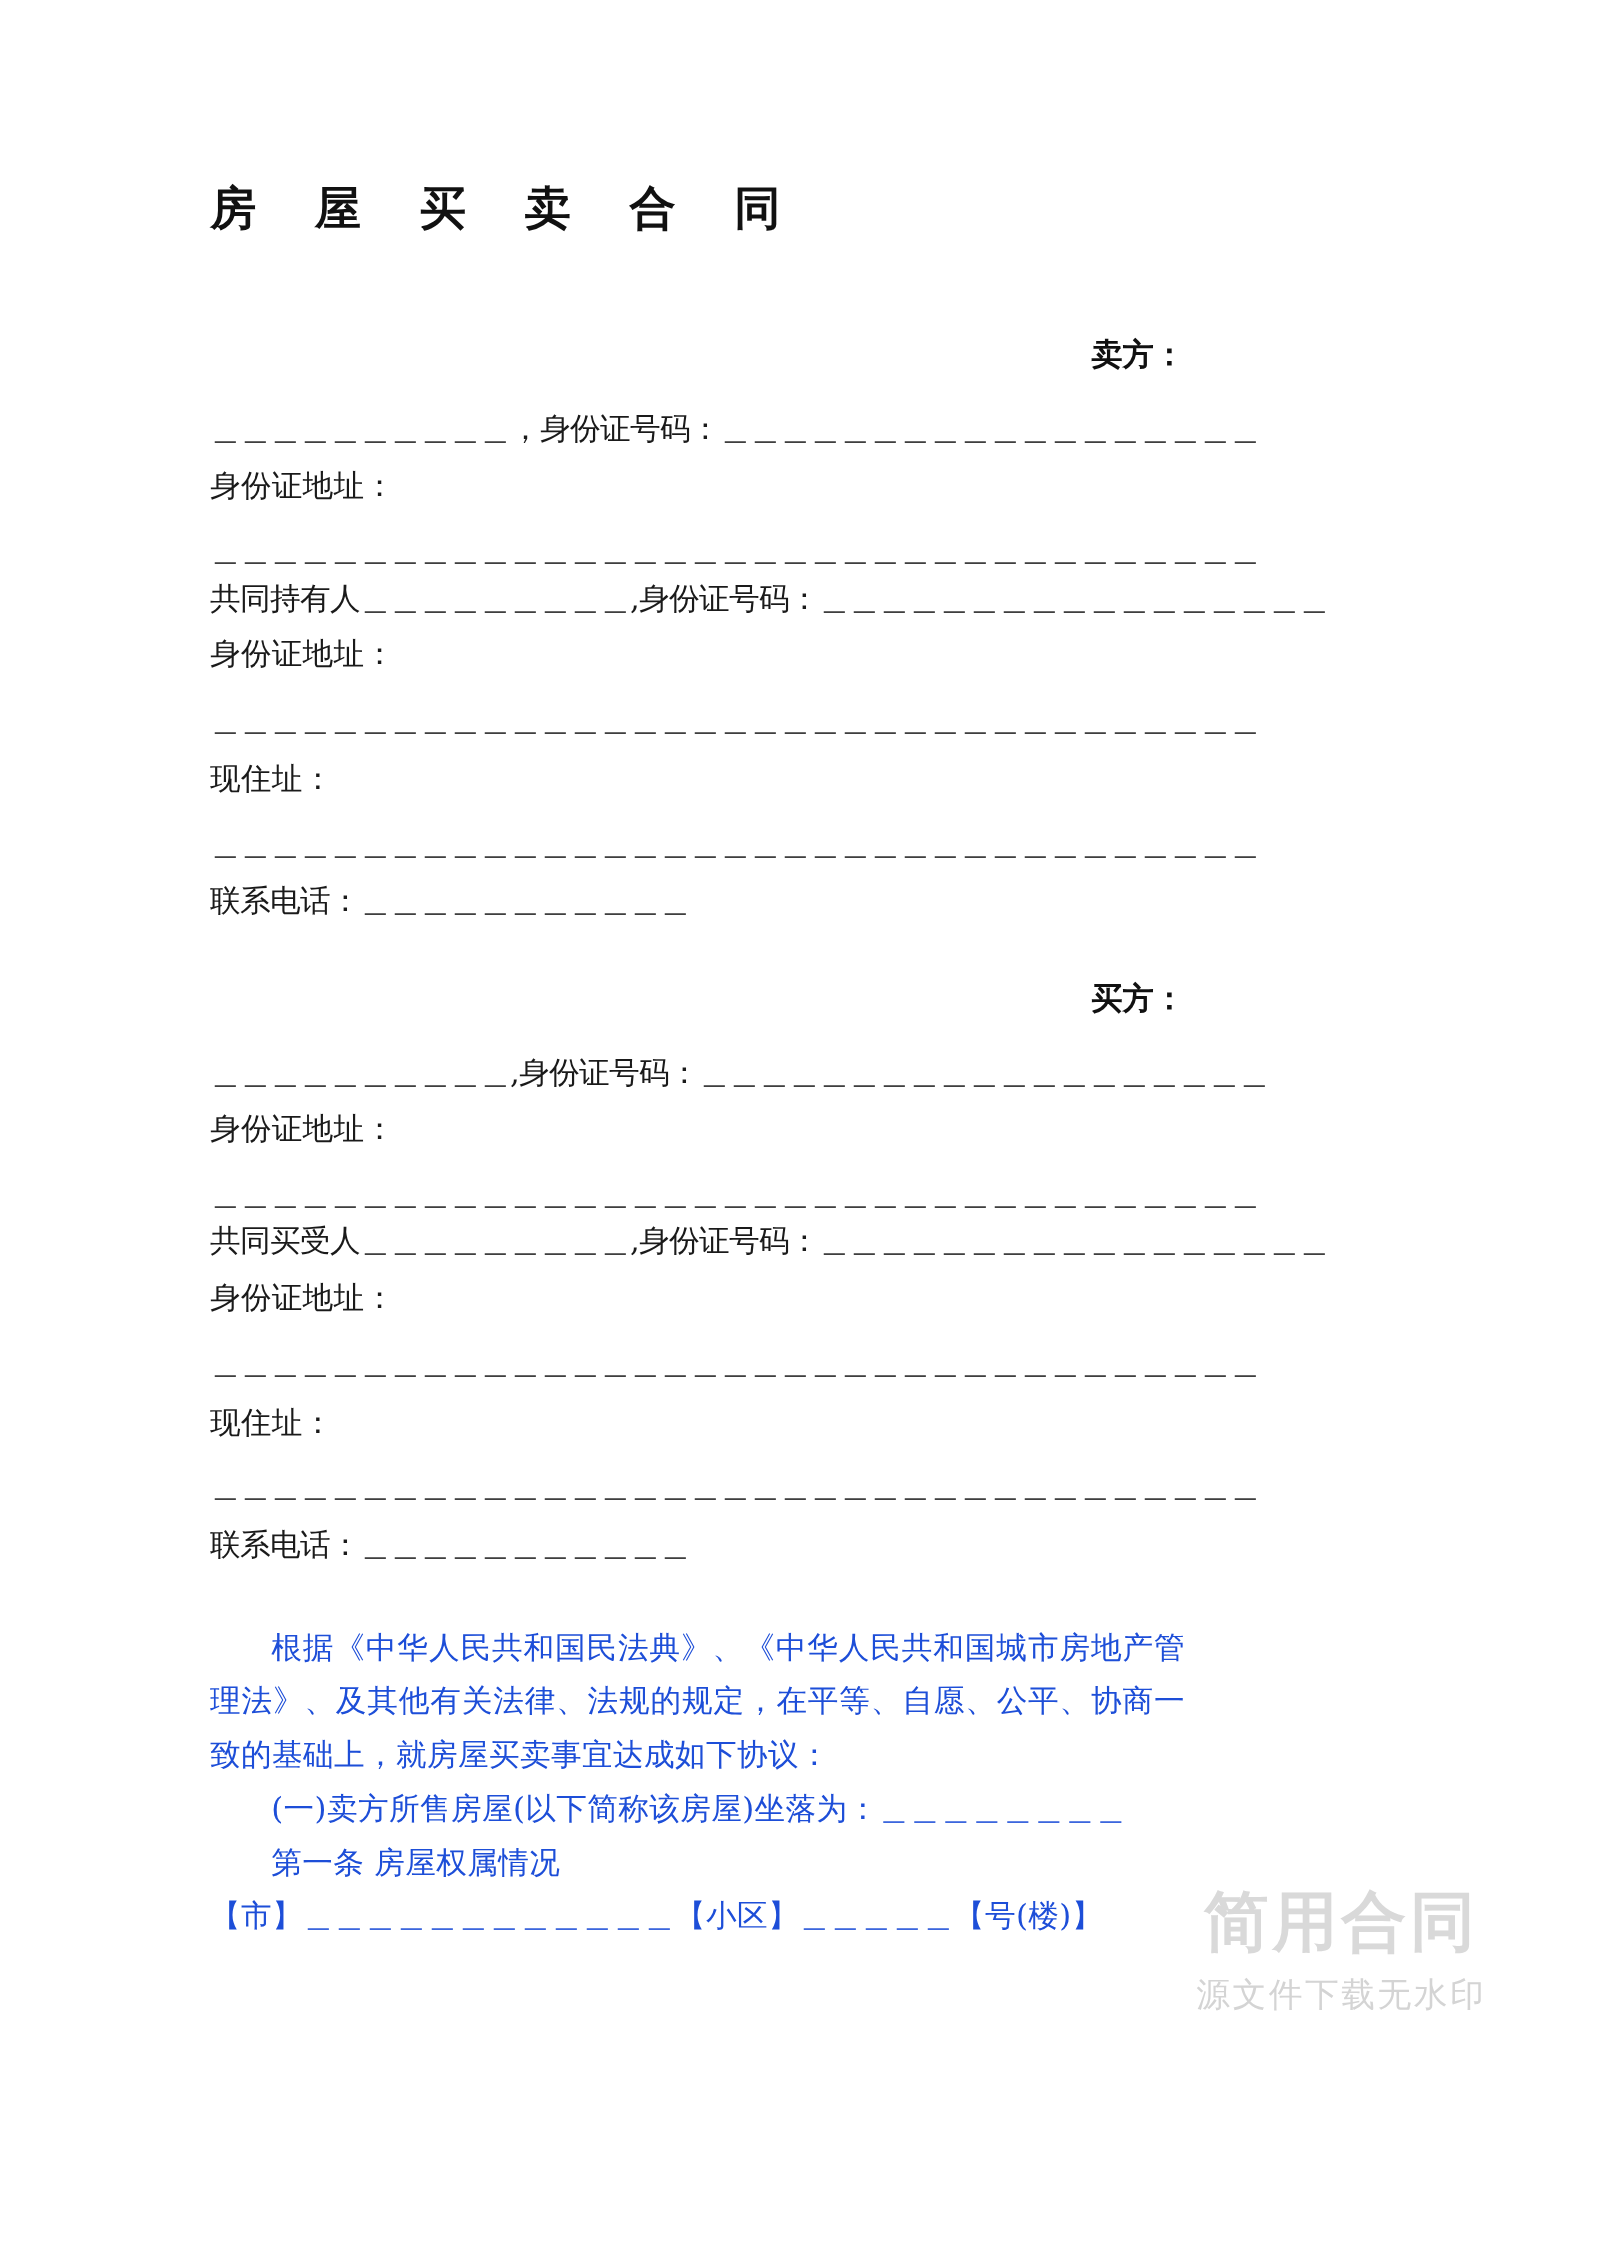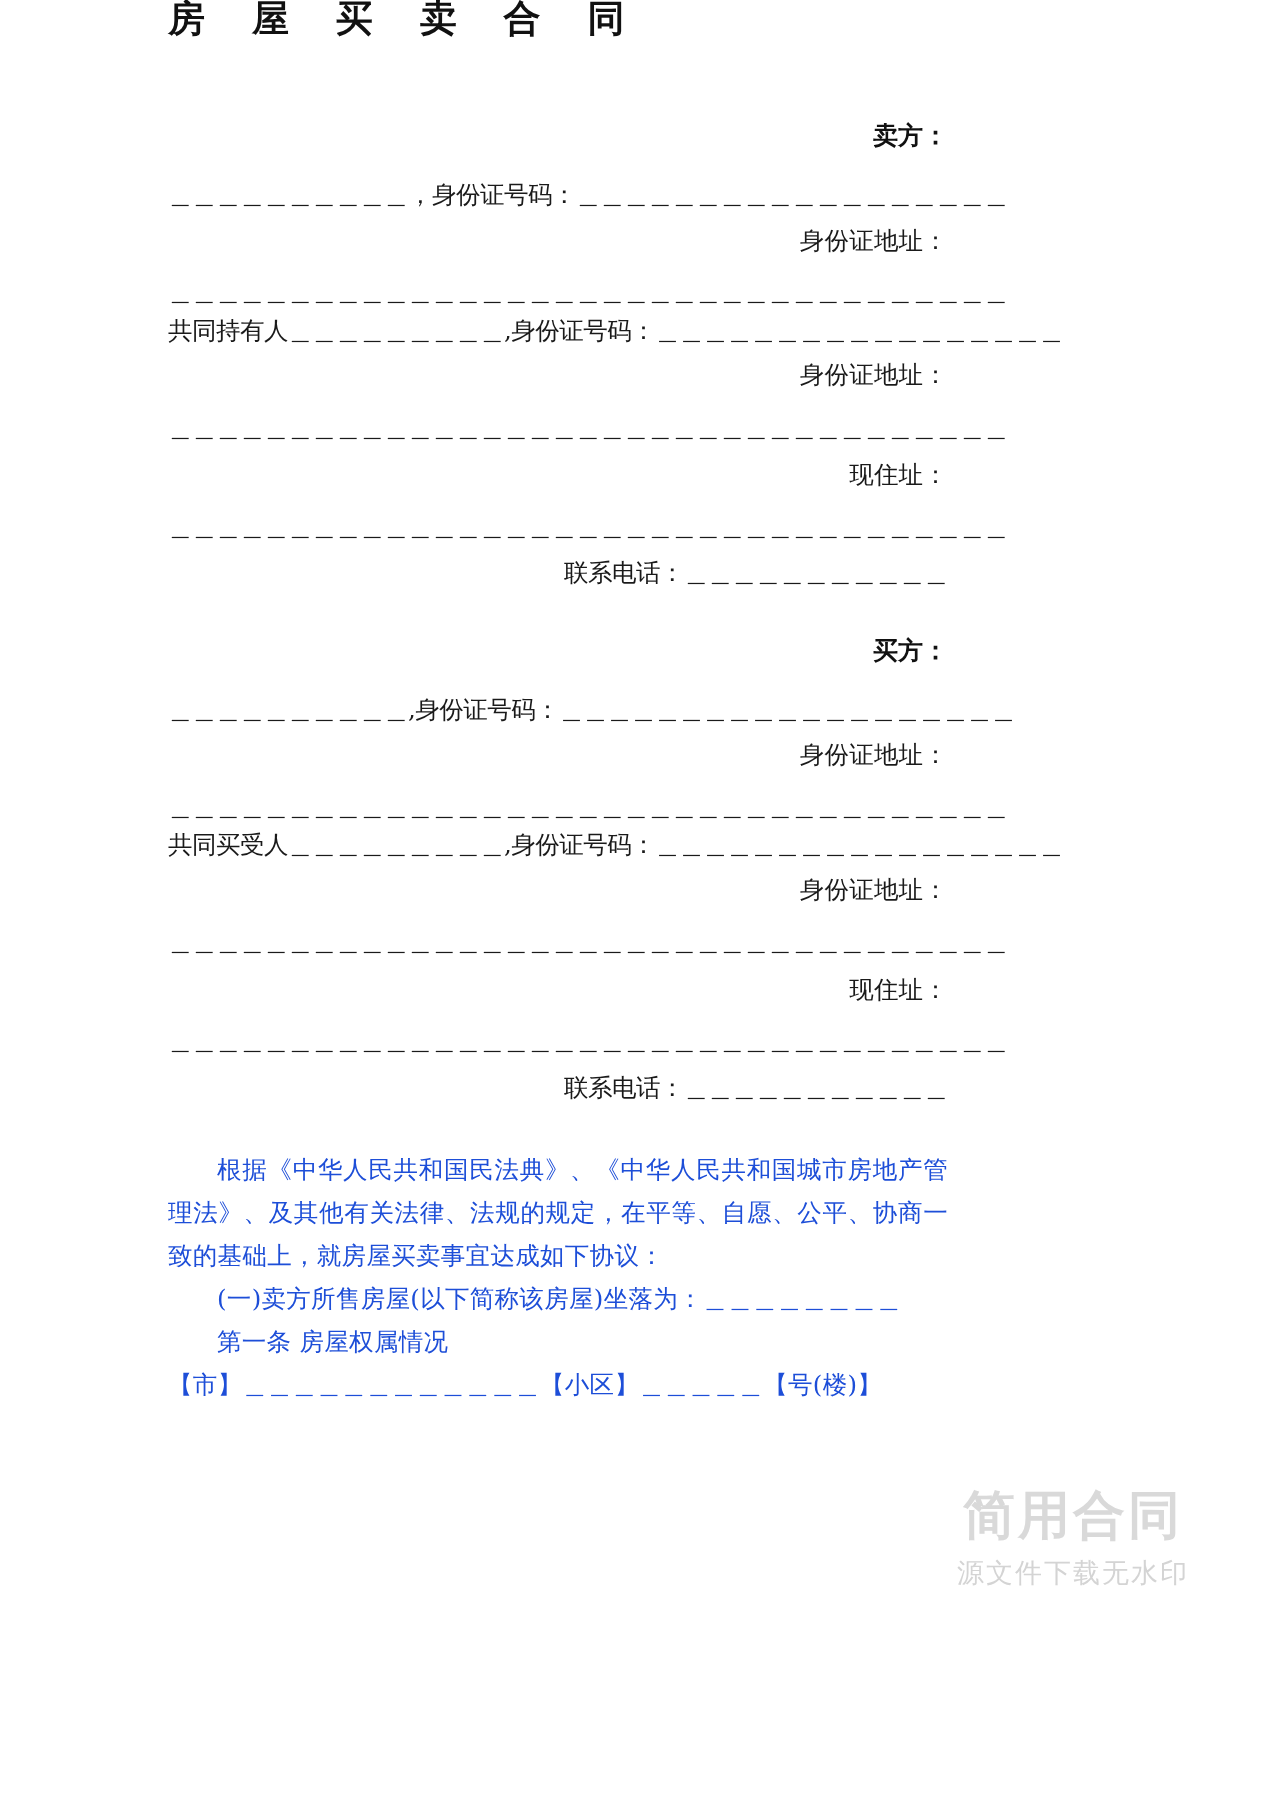--- a/index.html
+++ b/index.html
@@ -27,20 +27,21 @@
     width: 780px;
   }
 
   
   .doc-title {
     font-size: 37px;
     font-weight: bold;
     letter-spacing: 17px;
     line-height: 1;
     margin: 0;
+    padding-top: 148px;
     color: #111111;
     white-space: nowrap;
   }
 
   
   .party-heading {
     font-size: 25px;
     font-weight: bold;
     line-height: 1;
     color: #111111;
@@ -49,21 +50,20 @@
   }
 
   
   .form-line {
     font-size: 24.5px;
     line-height: 1;
     color: #1a1a1a;
     margin: 0;
     white-space: nowrap;
     letter-spacing: 0.2px;
-    text-align: right;
   }
 
   
   .ul {
     letter-spacing: -0.5px;
   }
 
   
   .body-para {
     font-size: 24.5px;
@@ -75,21 +75,21 @@
     letter-spacing: 0.3px;
   }
   .indent2 {
     text-indent: 2em;
   }
 
   
   .watermark {
     position: absolute;
     right: 42px;
-    bottom: 219px;
+    bottom: 196px;
     width: 330px;
     text-align: center;
     pointer-events: none;
     user-select: none;
   }
   .watermark-main {
     font-family: "DejaVu Sans", "Liberation Sans", sans-serif;
     font-size: 52px;
     font-weight: bold;
     color: #d9d9d9;

